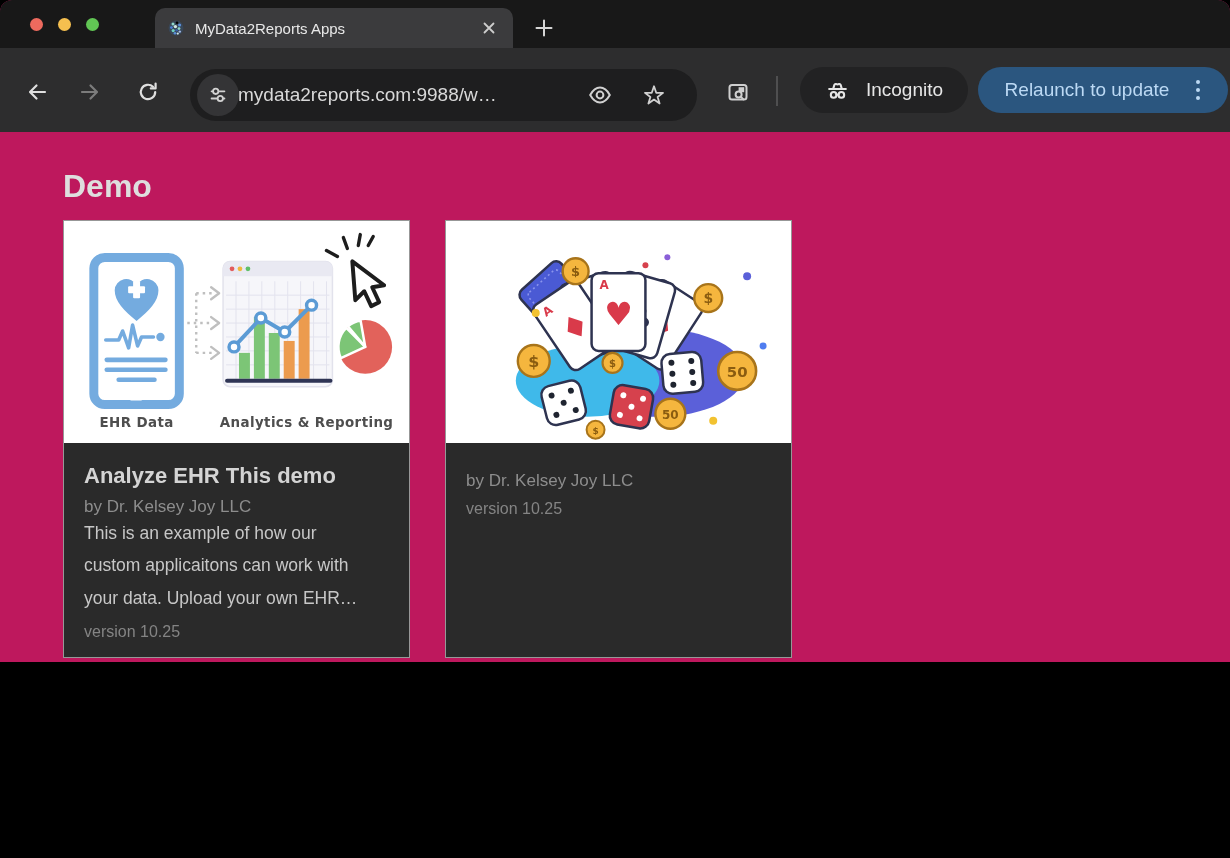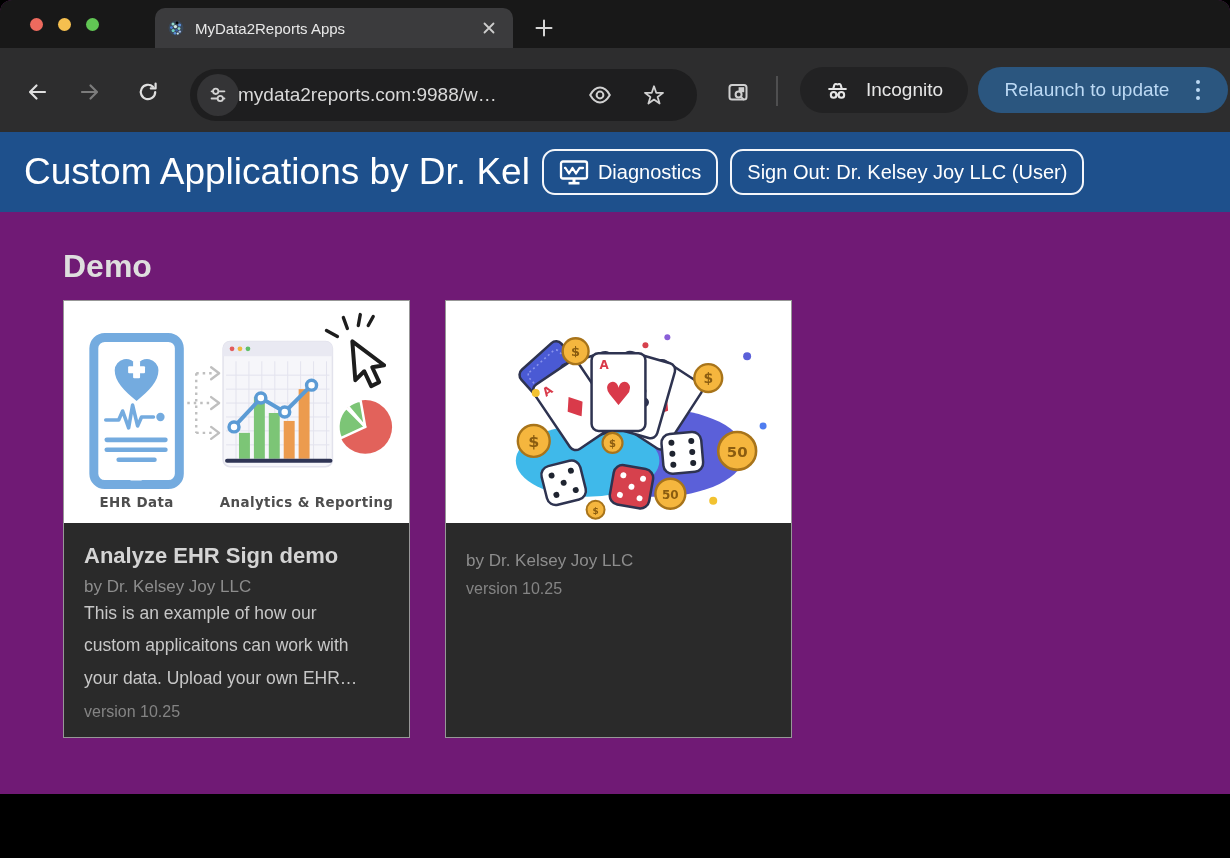--- a/index.html
+++ b/index.html
@@ -1,18 +1,18 @@
 <!DOCTYPE html>
 <html style="--header-blue: #1e508c; --relaunch-blue: #2b567f; --relaunch-text: #bcd9f4;"><head>
 <meta charset="utf-8">
 <style>
   * { margin:0; padding:0; box-sizing:border-box; }
   html,body { background:#000; }
   body { font-family:"Liberation Sans","DejaVu Sans",sans-serif; }
-  .window { position:relative; width:1230px; height:794px; background:#701a75;
+  .window { position:relative; width:1230px; height:662px; background:#be185d;
             border-radius:12px 12px 0 0; overflow:hidden; }
 
   
   .tabstrip { position:relative; height:48px; background:#181818; }
   .traffic { position:absolute; top:18px; left:30px; display:flex; gap:15px; }
   .traffic span { width:13px; height:13px; border-radius:50%; display:block; }
   .tl-red   { background:#ed6a5e; }
   .tl-yellow{ background:#f5bf4f; }
   .tl-green { background:#61c554; }
   .tab { position:absolute; left:155px; top:8px; width:358px; height:40px;
@@ -174,35 +174,20 @@
     <div class="chip relaunch-chip">
       <span>Relaunch to update</span>
       <svg width="6" height="22" viewBox="0 0 6 22">
         <circle cx="3" cy="3" r="2" fill="#bcd9f4"></circle>
           <circle cx="3" cy="11" r="2" fill="#bcd9f4"></circle>
           <circle cx="3" cy="19" r="2" fill="#bcd9f4"></circle>
       </svg>
     </div>
   </div>
 
-  <div class="site-header">
-    <div class="site-title">Custom Applications by Dr. Kel</div>
-    <button class="hdr-btn">
-      <svg width="30" height="27" viewBox="0 0 30 27">
-        <rect x="2" y="2.5" width="26" height="17" rx="2" fill="none" stroke="#fff" stroke-width="2.3"></rect>
-        <polyline points="6,9 6.5,9 10,14.5 13.5,9 17,14.5 20.5,9 24,9" fill="none" stroke="#fff" stroke-width="2.3" stroke-linejoin="round" stroke-linecap="round"></polyline>
-        <line x1="15" y1="19.5" x2="15" y2="23" stroke="#fff" stroke-width="3"></line>
-        <line x1="9.5" y1="24.2" x2="20.5" y2="24.2" stroke="#fff" stroke-width="2.6"></line>
-      </svg>
-      <span>Diagnostics</span>
-    </button>
-    <button class="hdr-btn">
-      <span>Sign Out: Dr. Kelsey Joy LLC (User)</span>
-    </button>
-  </div>
 
   <div class="content">
     <div class="section-title">Demo</div>
 
     <div class="cards">
 
       <div class="card">
         <div class="card-image">
           <svg viewBox="0 0 347 222">
 
@@ -258,21 +243,21 @@
               <line x1="285" y1="27" x2="281" y2="16"></line>
               <line x1="296" y1="24" x2="298" y2="13"></line>
               <line x1="275" y1="35" x2="264" y2="29"></line>
               <line x1="306" y1="24" x2="311" y2="15"></line>
             </g>
             <text class="caption" x="73" y="207" text-anchor="middle">EHR Data</text>
             <text class="caption" x="244" y="207" text-anchor="middle">Analytics &amp; Reporting</text>
           </svg>
         </div>
         <div class="card-body">
-          <div class="card-title">Analyze EHR Sign demo</div>
+          <div class="card-title">Analyze EHR This demo</div>
           <div class="card-byline">by Dr. Kelsey Joy LLC</div>
           <div class="card-desc">This is an example of how our
 custom applicaitons can work with
 your data. Upload your own EHR…</div>
           <div class="card-version">version 10.25</div>
         </div>
       </div>
 
       <div class="card">
         <div class="card-image">

